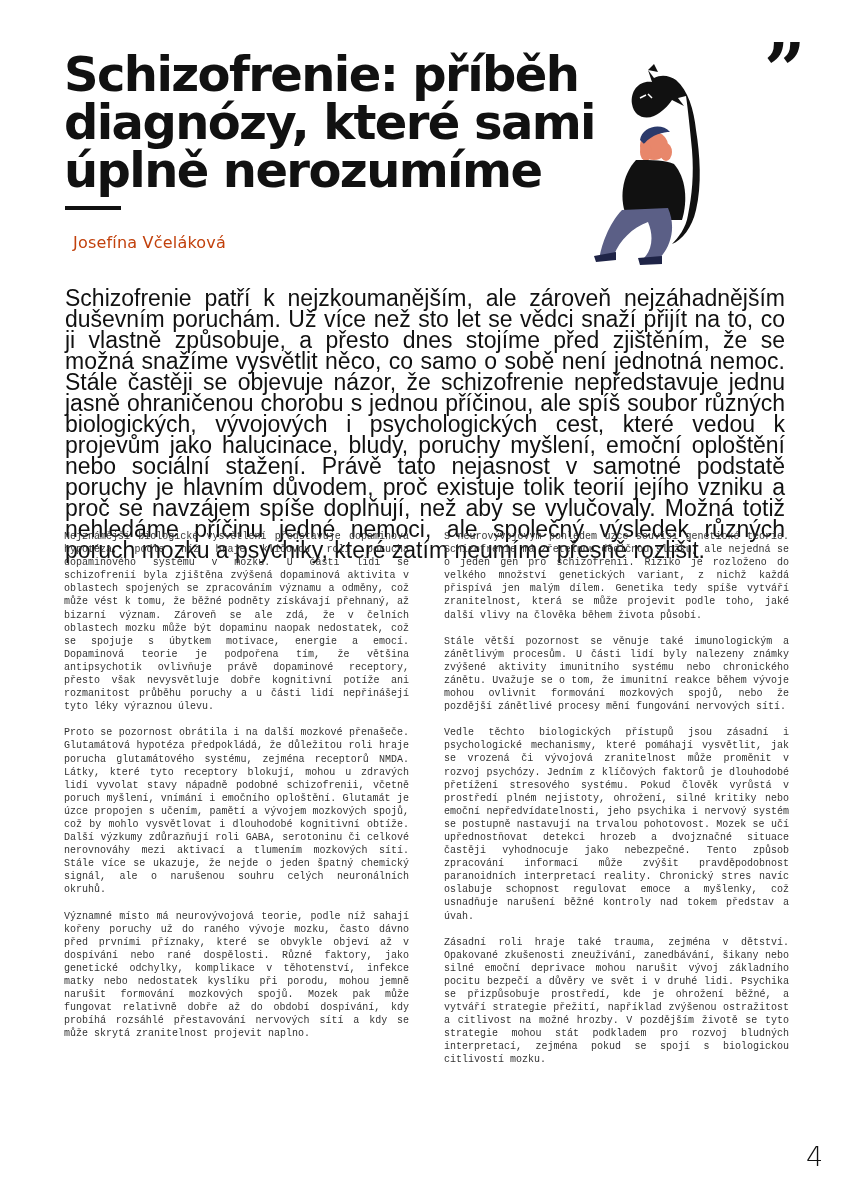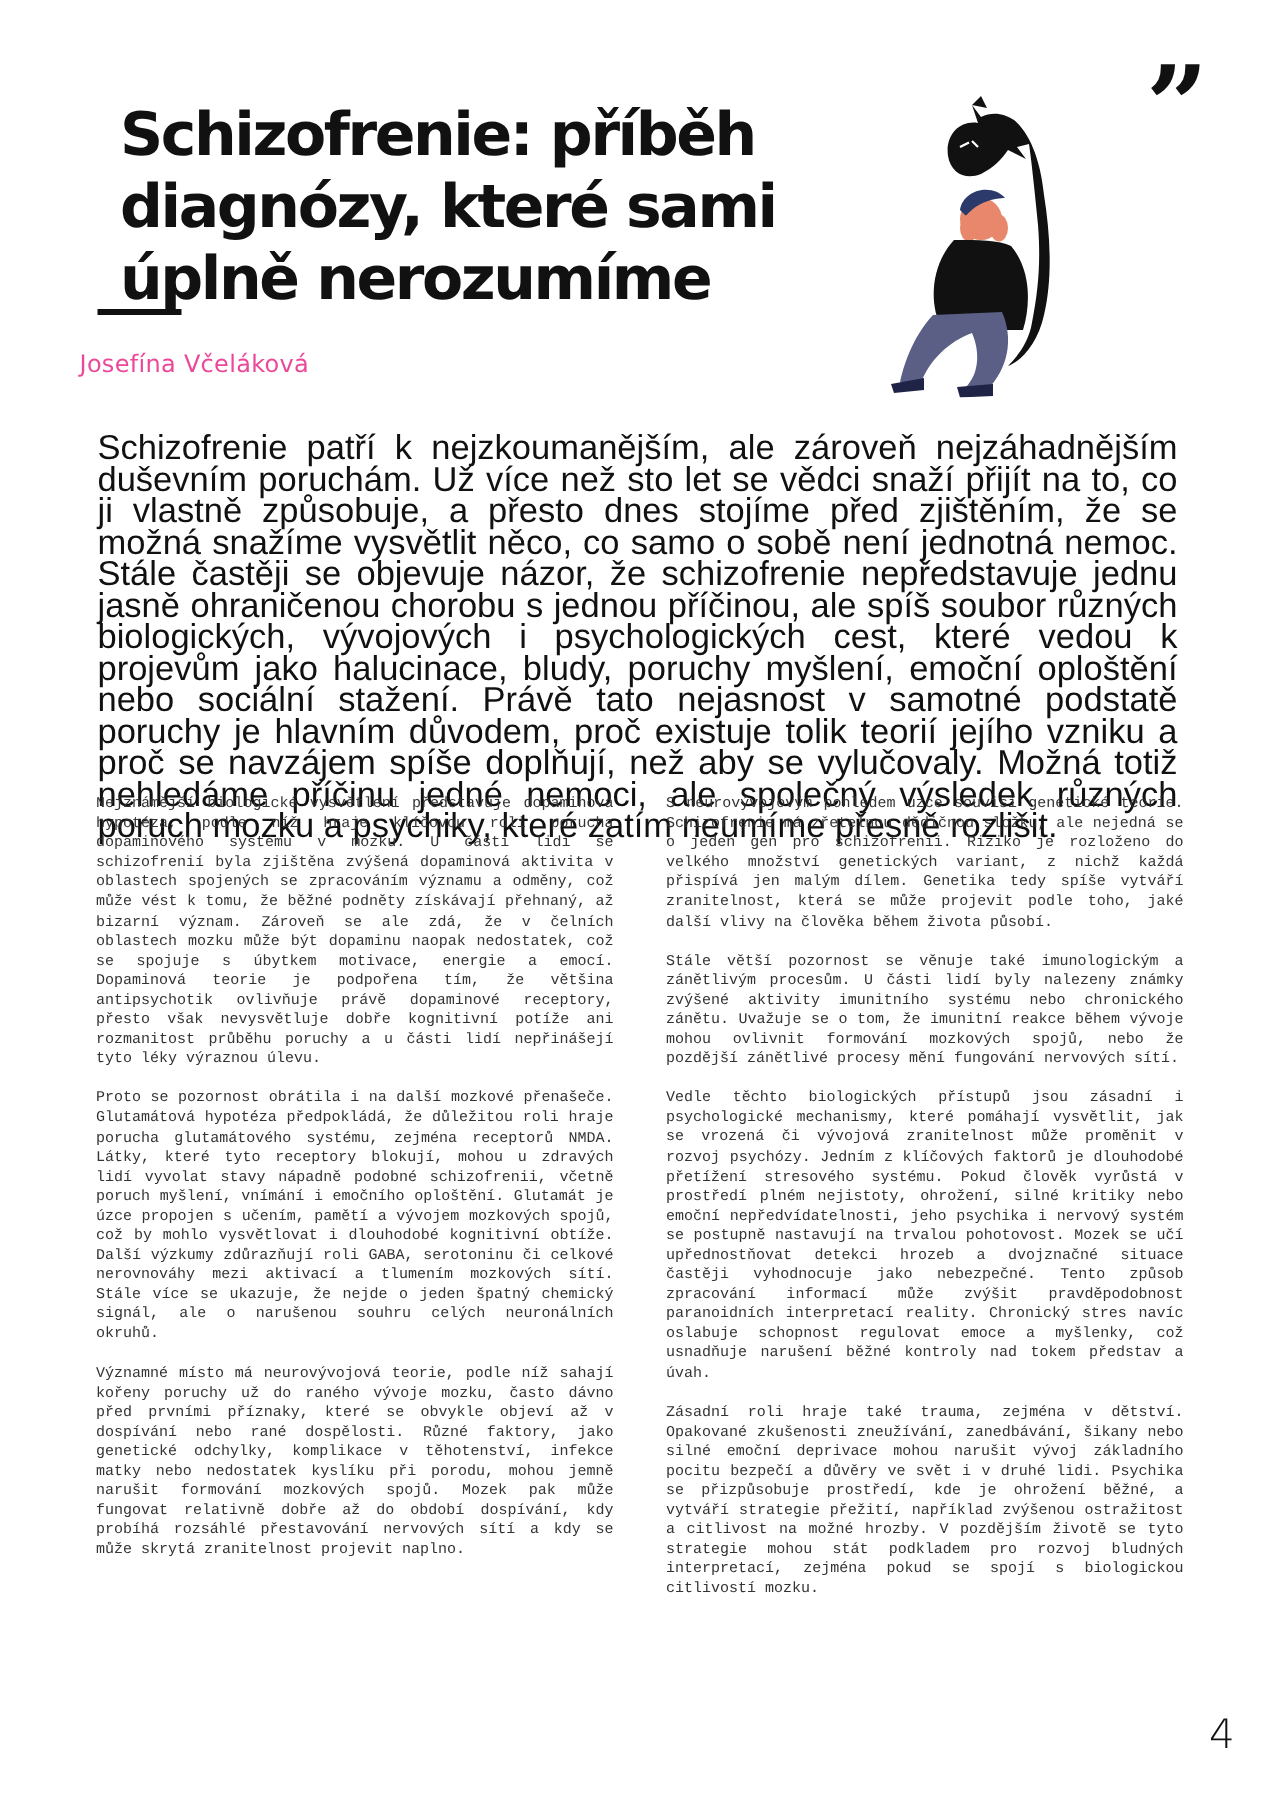--- a/index.html
+++ b/index.html
@@ -1,25 +1,25 @@
 <!DOCTYPE html>
 <html><head>
   <meta charset="utf-8">
   <style>
     html, body { margin: 0; padding: 0; background: #ffffff; }
     body { width: 848px; height: 1200px; position: relative; overflow: hidden; color: #111; }
     .title {
       position: absolute; left: 64px; top: 50px; width: 560px;
       font-family: "DejaVu Sans", sans-serif; font-weight: bold;
-      font-size: 40px; line-height: 48px; letter-spacing: -1.6px; color: #111; margin: 16px;
+      font-size: 48px; line-height: 48px; letter-spacing: -1.6px; color: #111; margin: 0;
     }
     .rule { position: absolute; left: 65px; top: 206px; width: 56px; height: 4px; background: #111; }
     .author {
-      position: absolute; left: 53px; top: 233px;
-      font-family: "DejaVu Sans", sans-serif; font-size: 16px; color: #ec4899; letter-spacing: 0.2px;
+      position: absolute; left: 73px; top: 233px;
+      font-family: "DejaVu Sans", sans-serif; font-size: 16px; color: #c2410c; letter-spacing: 0.2px;
     }
     .quote-mark {
       position: absolute; left: 764px; top: 40px;
       font-family: "DejaVu Serif", serif; font-weight: bold; font-size: 72px; line-height: 60px; color: #111;
     }
     .illustration { position: absolute; left: 592px; top: 60px; width: 190px; height: 205px; }
     .lead {
       position: absolute; left: 65px; top: 288px; width: 720px;
       font-family: "Liberation Sans", sans-serif; font-size: 23px; line-height: 21px;
       text-align: justify; color: #111; margin: 0;

